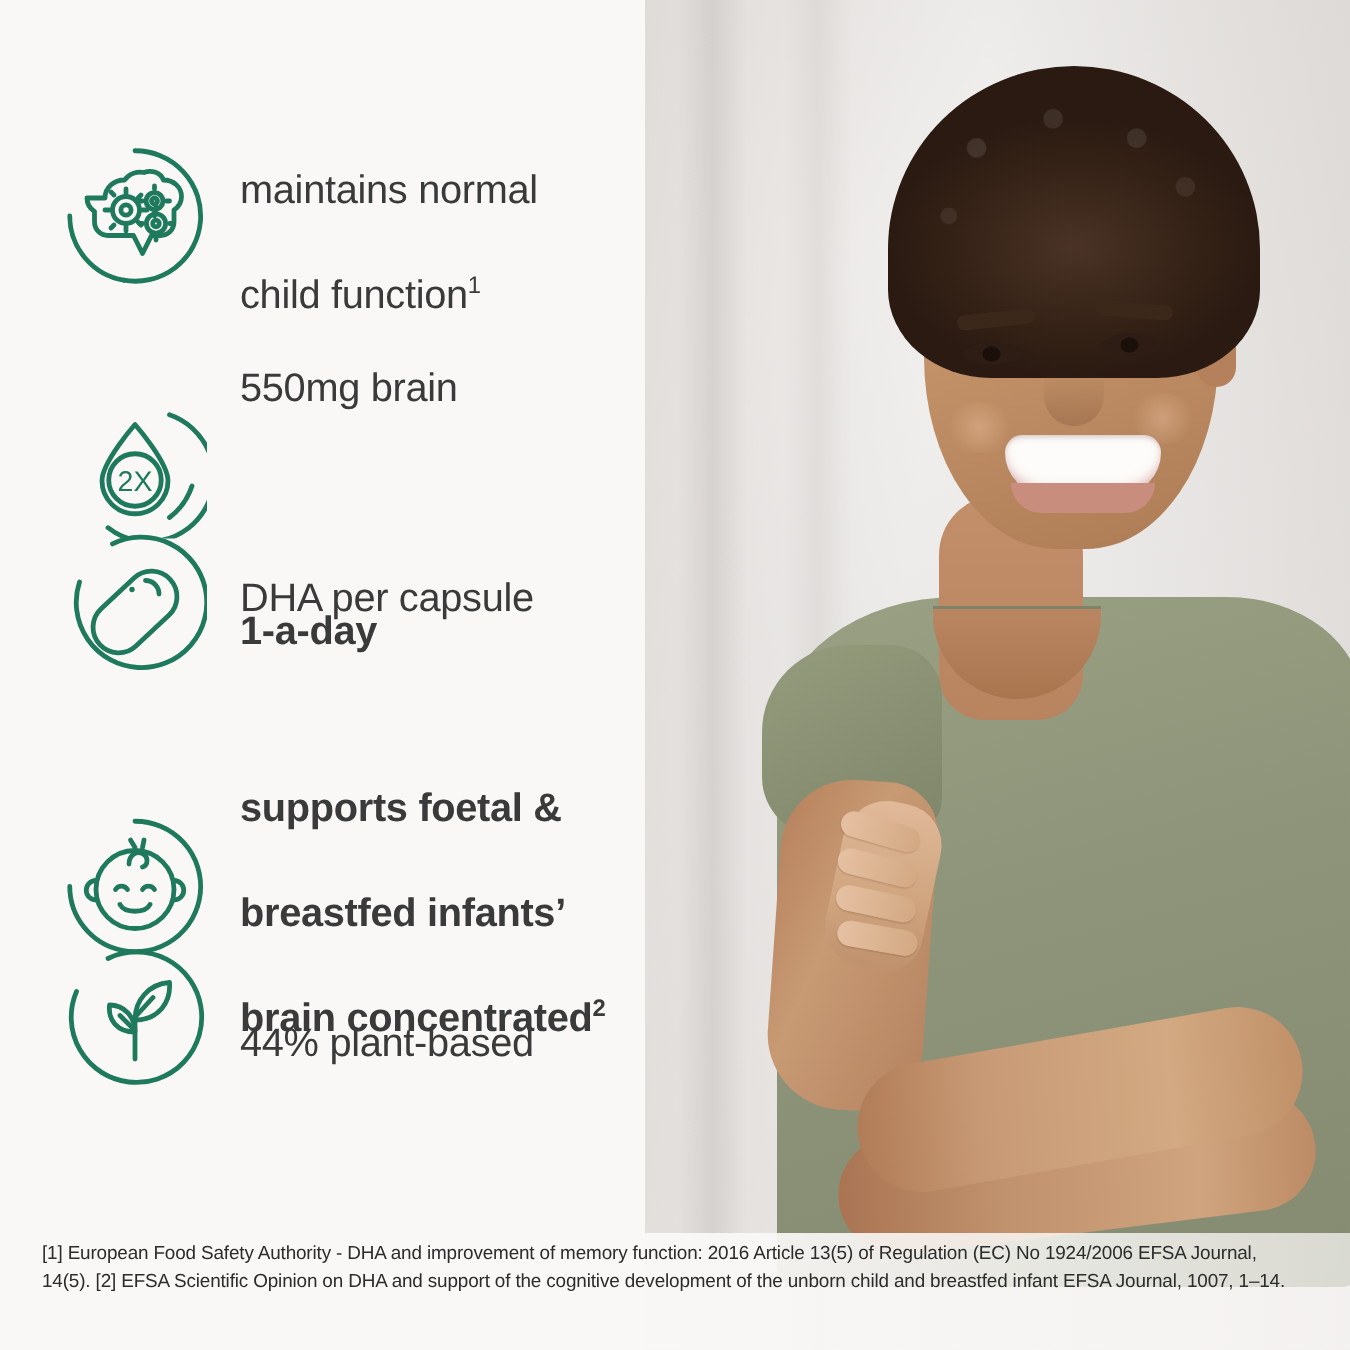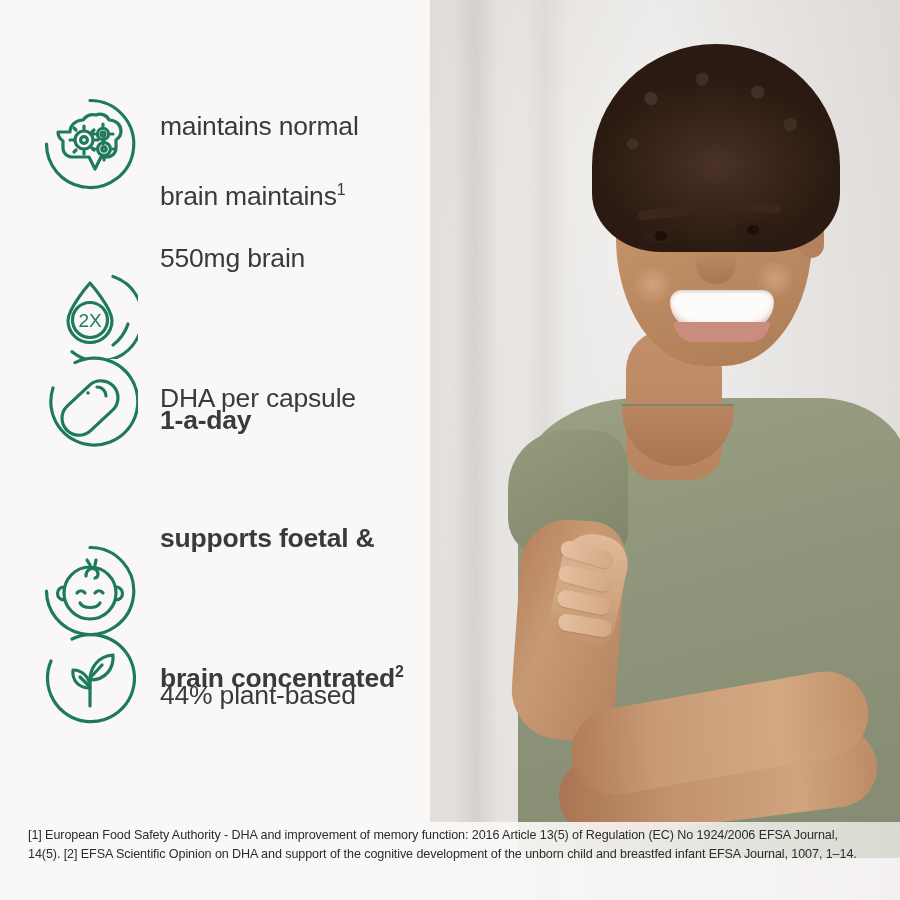--- a/index.html
+++ b/index.html
@@ -300,21 +300,21 @@
           <circle cx="61" cy="38" r="5.6"></circle>
           <circle cx="61" cy="38" r="2"></circle>
           <path d="M61 30v-2M61 48v-2M69 38h2M53 38h-2"></path>
           <circle cx="62" cy="53" r="6.4"></circle>
           <circle cx="62" cy="53" r="2.2"></circle>
           <path d="M62 44v-2M62 64v-2M71 53h2M53 53h-2"></path>
         </svg>
       </span>
       <div class="feature-text">
         <span>maintains normal</span><br>
-        <span>brain maintains</span><sup>1</sup>
+        <span>child function</span><sup>1</sup>
       </div>
     </div>
 
     <div class="feature" style="top:206px;">
       <span class="icon-wrap">
         <svg viewBox="0 0 96 96" fill="none" stroke="#1f7a5d" stroke-width="3.2" stroke-linecap="round" stroke-linejoin="round">
           <path d="M71 13.5A43.5 43.5 0 1 1 30 88.8"></path>
           <path d="M30 88.8A43.5 43.5 0 0 1 71 13.5" opacity="0"></path>
           <path d="M86 61A43.5 43.5 0 0 1 71 82"></path>
           <path d="M48 20c0 0-22 25-22 37.5A22 22 0 0 0 70 57.5C70 45 48 20 48 20z"></path>
@@ -355,21 +355,21 @@
           <path d="M74 44a6.5 6.5 0 0 1 0 13"></path>
           <path d="M44 33c0-6 5-9 9-7 4 2 4 8 0 9"></path>
           <path d="M48 22l-3-5M53 22l1-5"></path>
           <path d="M35 50c2-3 6-3 8 0"></path>
           <path d="M53 50c2-3 6-3 8 0"></path>
           <path d="M38 60c3 6 17 6 20 0"></path>
         </svg>
       </span>
       <div class="feature-text">
         <span>supports foetal &amp;</span><br>
-        <br>
+        <span>breastfed infants’</span><br>
         <span>brain concentrated</span><sup>2</sup>
       </div>
     </div>
 
     <div class="feature" style="top:630px;">
       <span class="icon-wrap">
         <svg viewBox="0 0 96 96" fill="none" stroke="#1f7a5d" stroke-width="3.2" stroke-linecap="round" stroke-linejoin="round">
           <path d="M30 9A43.5 43.5 0 1 1 9 31"></path>
           <path d="M9 31A43.5 43.5 0 0 1 30 9" opacity="0"></path>
           <path d="M48 76V48"></path>

